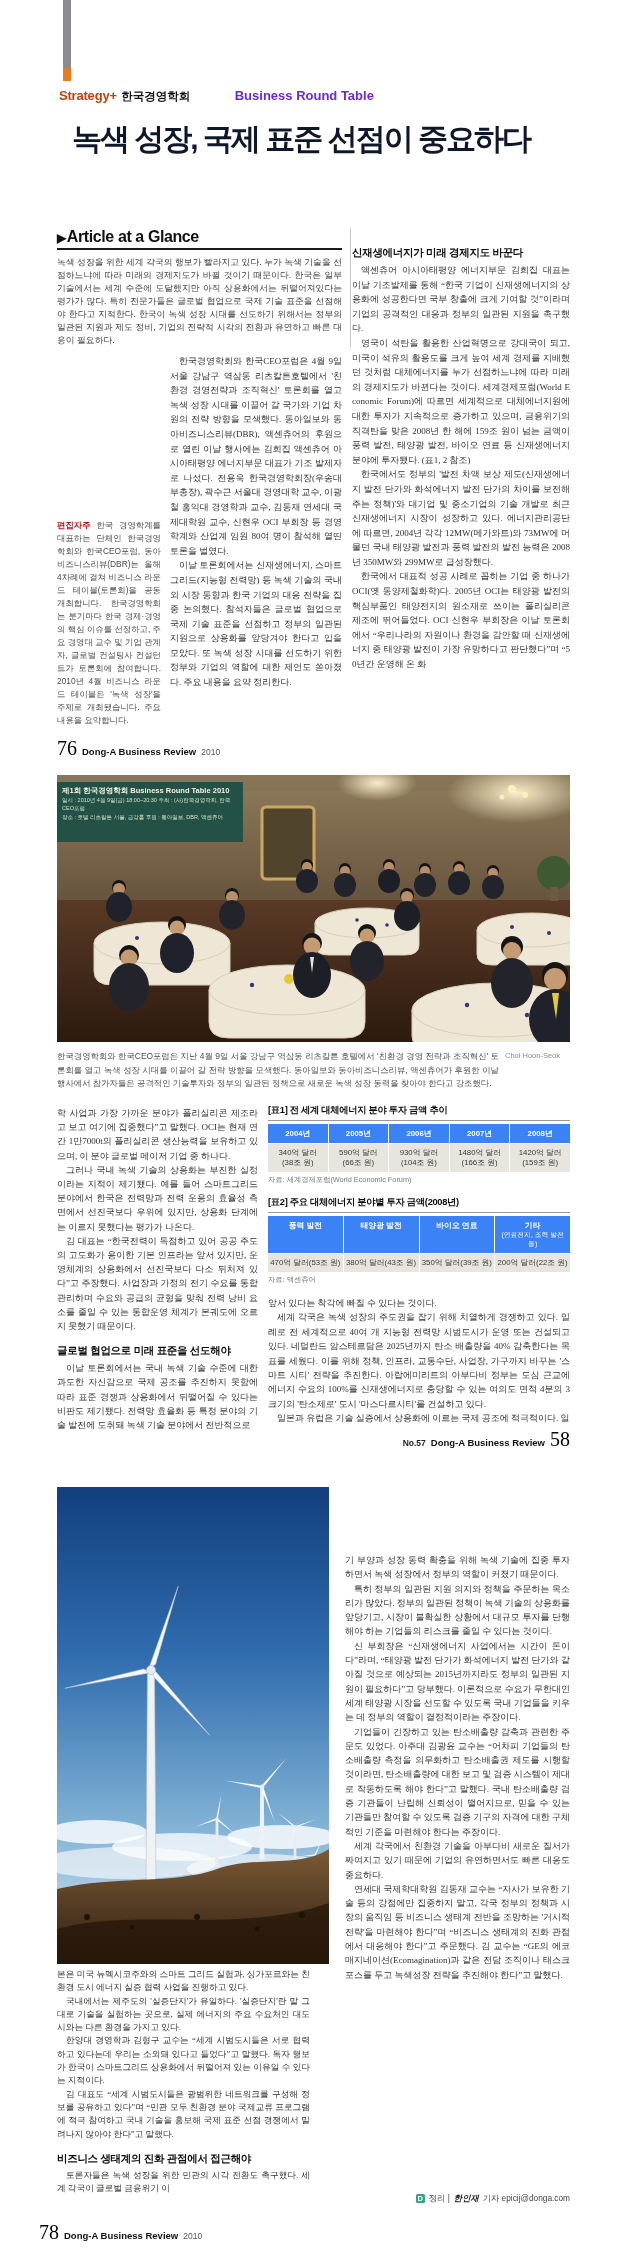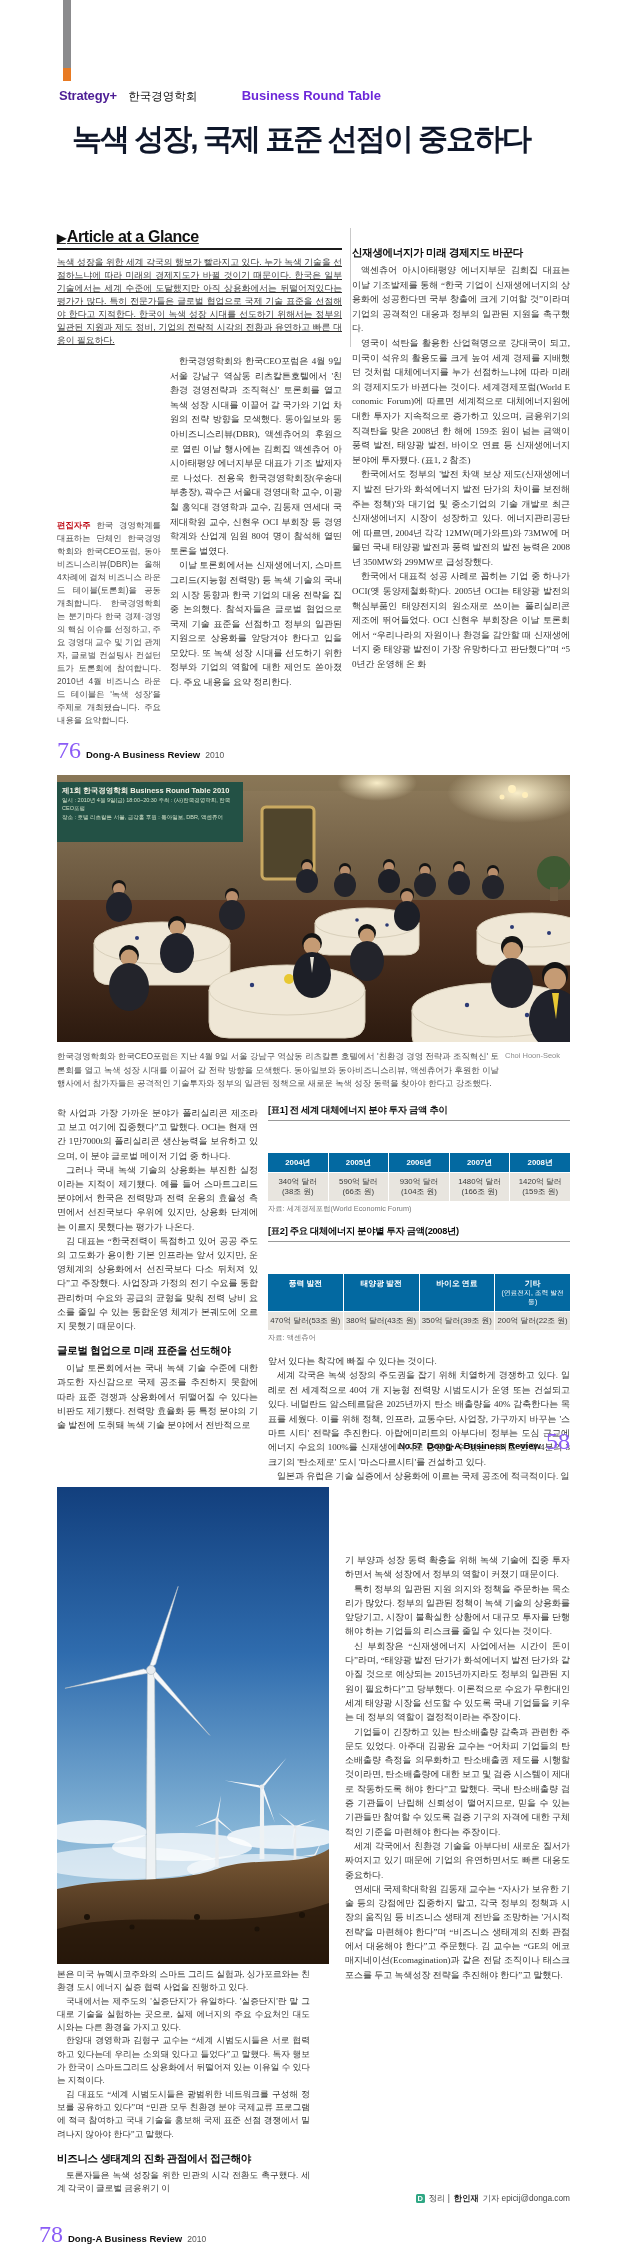--- a/index.html
+++ b/index.html
@@ -4,28 +4,28 @@
 <style>
   html,body{margin:0;padding:0;background:#fff;}
   .page{position:relative;width:628px;height:2252px;background:#fff;overflow:hidden;
         font-family:"Liberation Sans",sans-serif;color:#2e2c2a;}
   .abs{position:absolute;}
 
   
   .bar-gray{left:63px;top:0;width:8px;height:68px;background:#8b8b8d;}
   .bar-orange{left:63px;top:68px;width:8px;height:13px;background:#e87a22;}
   .kicker{left:59px;top:86px;white-space:nowrap;}
-  .kicker-brand{color:#4c1d95;font-weight:800;font-size:13px;letter-spacing:-0.2px;}
-  .kicker-org{font-weight:400;font-size:11.5px;color:#111;margin-left:7px;}
+  .kicker-brand{color:#c2410c;font-weight:800;font-size:13px;letter-spacing:-0.2px;}
+  .kicker-org{font-weight:700;font-size:11.5px;color:#111;}
   .kicker-series{font-weight:800;font-size:13px;color:#6d28d9;margin-left:4px;padding-left:36px;}
   .title{left:56px;top:103px;margin:16px;font-size:30px;font-weight:700;color:#0f172a;
          letter-spacing:-2px;white-space:nowrap;}
 
   
-  .glance{left:57px;top:228px;width:285px;border-right:1px solid #c9c9c9;padding-right:8px;text-decoration:underline;}
+  .glance{left:57px;top:228px;width:285px;border-right:1px solid #c9c9c9;padding-right:8px;}
   .glance-head{font-size:16px;font-weight:800;color:#111;letter-spacing:-0.4px;}
   .glance-arrow{font-size:12px;margin-right:1px;}
   .glance-rule{height:2px;background:#1b1b1b;margin:2px 0 6px;}
   .glance-body{font-size:8.8px;line-height:13px;color:#3c3c3c;text-align:justify;word-break:break-all;}
 
   
   .bodytext{font-family:"Liberation Serif","DejaVu Serif",serif;font-size:9px;line-height:14.6px;
             color:#30302e;text-align:justify;word-break:break-all;}
   .bodycol p{margin:0;}
   .para{text-indent:9px;}
@@ -38,21 +38,21 @@
   .col77-1{left:57px;top:1106px;width:201px;height:378px;overflow:hidden;line-height:14.2px;}
   .col78-2{left:345px;top:1553px;width:225px;height:640px;overflow:hidden;line-height:14.3px;}
   .col78-1{left:57px;top:1968px;width:253px;height:252px;overflow:hidden;font-size:8.7px;line-height:13.3px;}
 
   
   .note{left:57px;top:519px;width:104px;font-size:8.4px;line-height:13px;color:#4a4a4a;text-align:justify;word-break:break-all;}
   .note-label{color:#c0111b;font-weight:700;}
 
   
   .footer{display:flex;align-items:baseline;gap:5px;white-space:nowrap;}
-  .footer .num{font-family:"Liberation Serif",serif;font-size:24px;color:#8b5cf6;}
+  .footer .num{font-family:"Liberation Serif",serif;font-size:20px;color:#000000;}
   .footer .brand{font-size:9.5px;font-weight:700;color:#111;}
   .footer .year{font-size:8.5px;color:#555;}
   .footer .no{font-size:8.5px;font-weight:700;color:#222;}
   .f76{left:57px;top:737px;}
   .f77{left:300px;top:1428px;width:270px;justify-content:flex-end;}
   .f78{left:39px;top:2221px;}
 
   
   .conf-photo{left:57px;top:775px;width:513px;height:267px;overflow:hidden;background:#ec4899;}
   .conf-photo svg{position:absolute;left:0;top:0;}
@@ -64,35 +64,35 @@
                  text-align:justify;word-break:break-all;}
   .photo-credit{left:505px;top:1051px;font-size:7.5px;color:#8a8a8a;}
 
   
   .right77{left:268px;top:1104px;width:302px;}
   .tblcap{font-weight:700;font-size:9.3px;color:#0d0d0d;border-bottom:1px solid #999;
           padding-bottom:3px;margin-bottom:3px;letter-spacing:-0.3px;}
   .trow{display:flex;gap:1px;}
   .thead{margin-bottom:1px;}
   .tcell{flex:1;text-align:center;}
-  .thead .tcell{background:#0369a1;color:#fff;font-weight:700;font-size:7.8px;padding:5px 1px;line-height:9px;margin-top:29px;}
+  .thead .tcell{background:#3b82f6;color:#fff;font-weight:700;font-size:7.8px;padding:5px 1px;line-height:9px;}
   .tvals .tcell{background:#e8e5df;color:#3a3a3a;font-size:7.8px;padding:4px 1px;line-height:10px;}
   .hsub{font-size:6.8px;font-weight:400;}
   .tbl-source{font-size:7.3px;color:#777;margin:3px 0 11px;}
   .right-text{margin-top:9px;line-height:14.4px;}
 
   
   .wind-photo{left:57px;top:1487px;width:272px;height:477px;overflow:hidden;}
 
   
   .byline{left:345px;top:2193px;width:225px;display:flex;justify-content:flex-end;align-items:center;
           gap:4px;font-size:8.3px;color:#444;}
   .dbr-logo{width:9px;height:9px;background:#2fa784;color:#fff;font-weight:700;font-size:7.5px;
             display:flex;align-items:center;justify-content:center;border-radius:1.5px;}
-  .byline-name{font-weight:700;color:#222;}
+  .byline-name{font-weight:700;color:#222;font-style:italic;}
 </style>
 </head>
 <body>
 
 <div class="page">
 
   <div class="abs bar-gray"></div>
   <div class="abs bar-orange"></div>
   <div class="abs kicker">
     <span class="kicker-brand">Strategy+</span>

